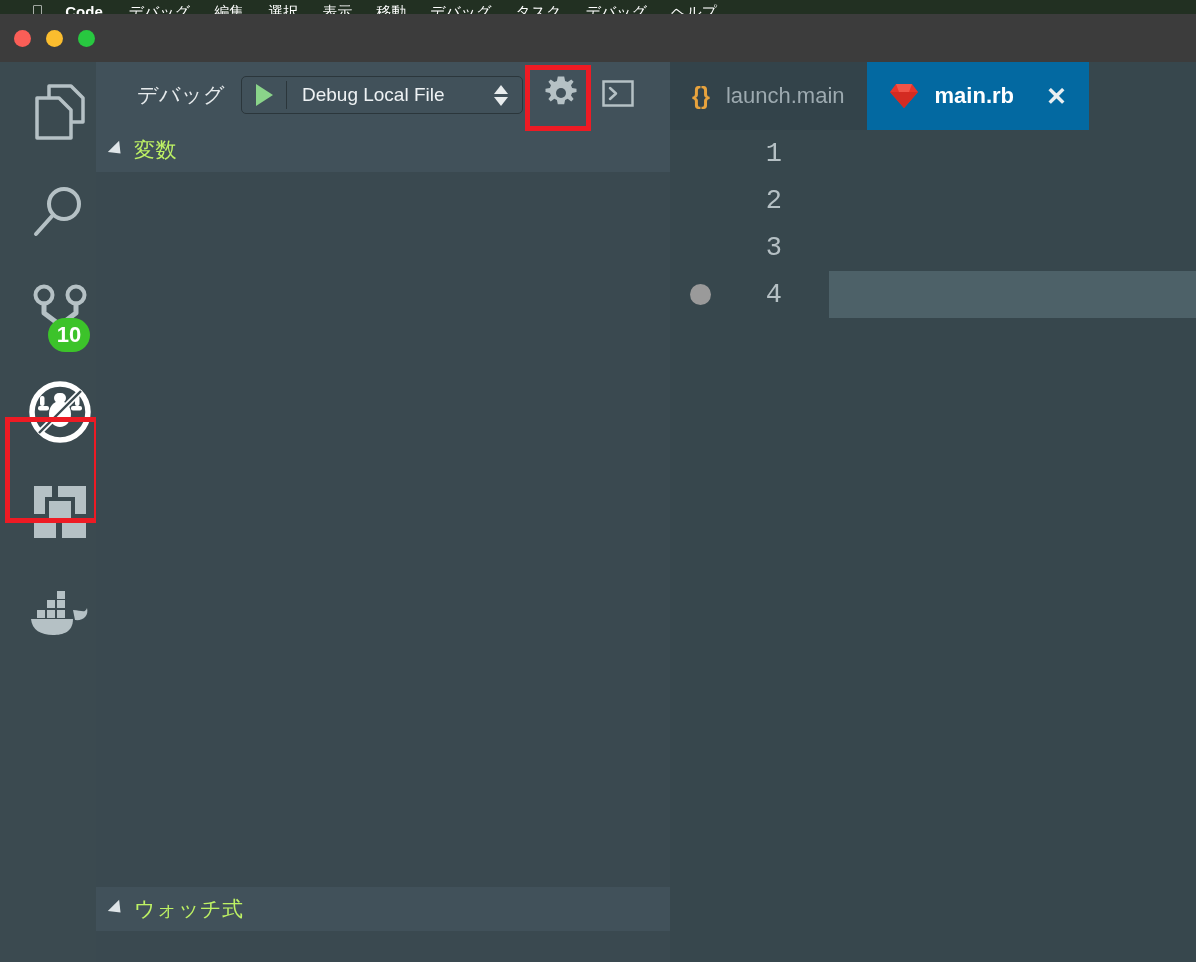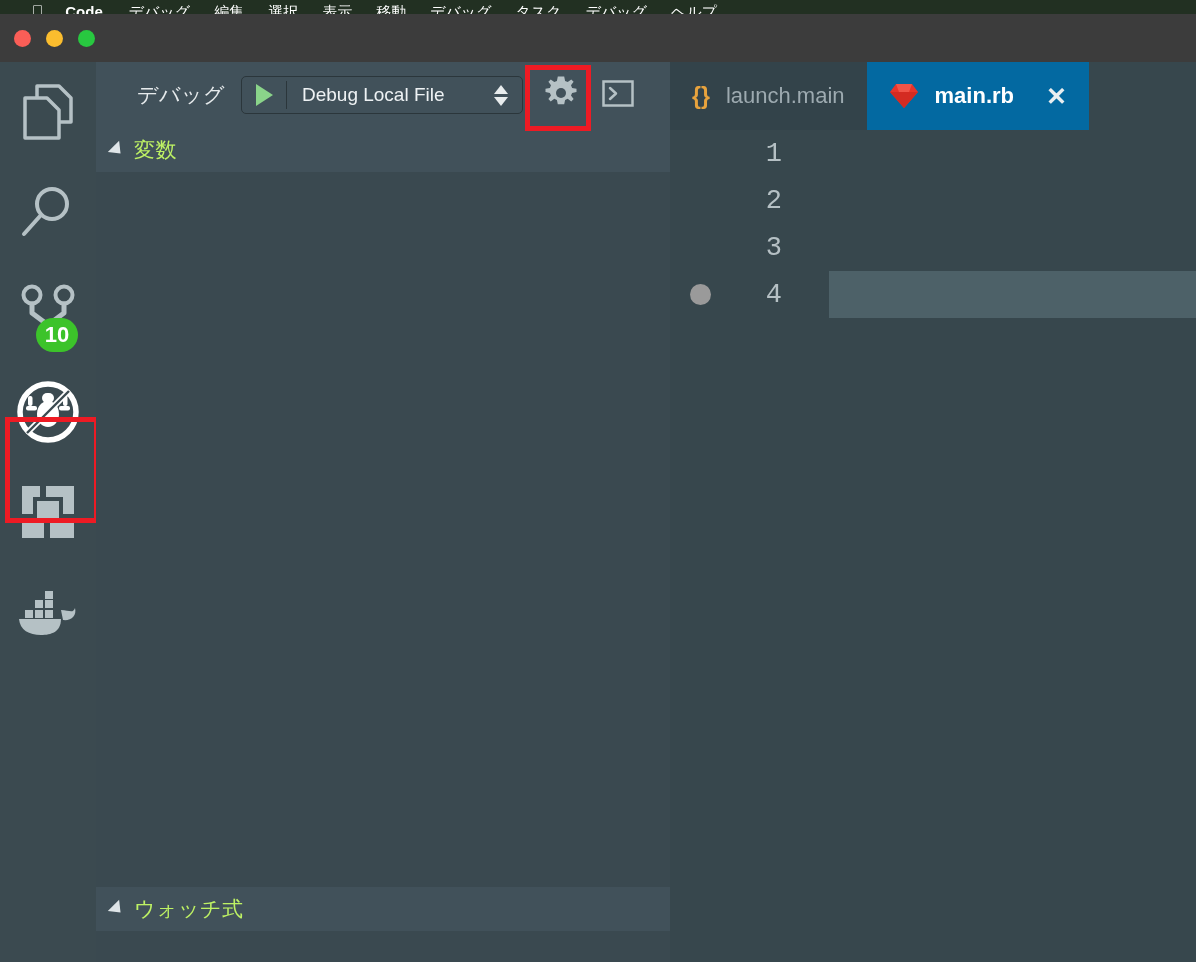--- a/index.html
+++ b/index.html
@@ -42,21 +42,21 @@
   .light.red    { background: #fa5e57; }
   .light.yellow { background: #fbbd2e; }
   .light.green  { background: #28c840; }
 
   
   .activitybar {
     position: absolute; left: 0; top: 62px; width: 96px; height: 900px;
     background: #3b4a50;
   }
   .act-item {
-    position: absolute; left: 0; width: 96px; height: 100px;
+    position: absolute; left: 12px; width: 96px; height: 100px;
     display: flex; align-items: center; justify-content: center;
   }
   .act-item svg { display: block; }
   .badge {
     position: absolute; left: 36px; top: 56px;
     min-width: 42px; height: 34px; border-radius: 17px;
     background: #3cc32a; color: #ffffff;
     font-size: 22px; font-weight: bold;
     display: flex; align-items: center; justify-content: center;
   }

